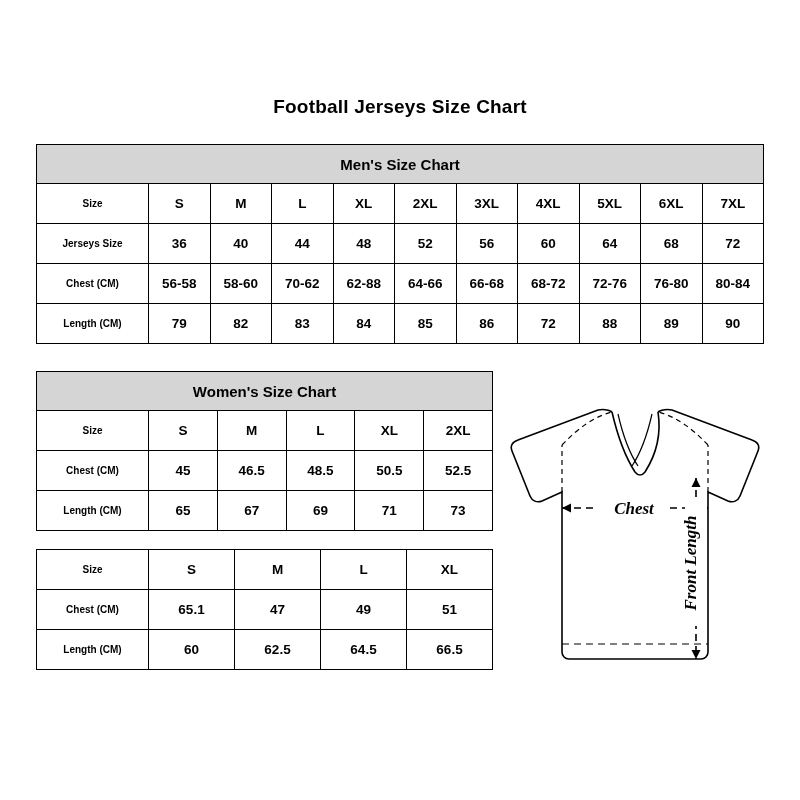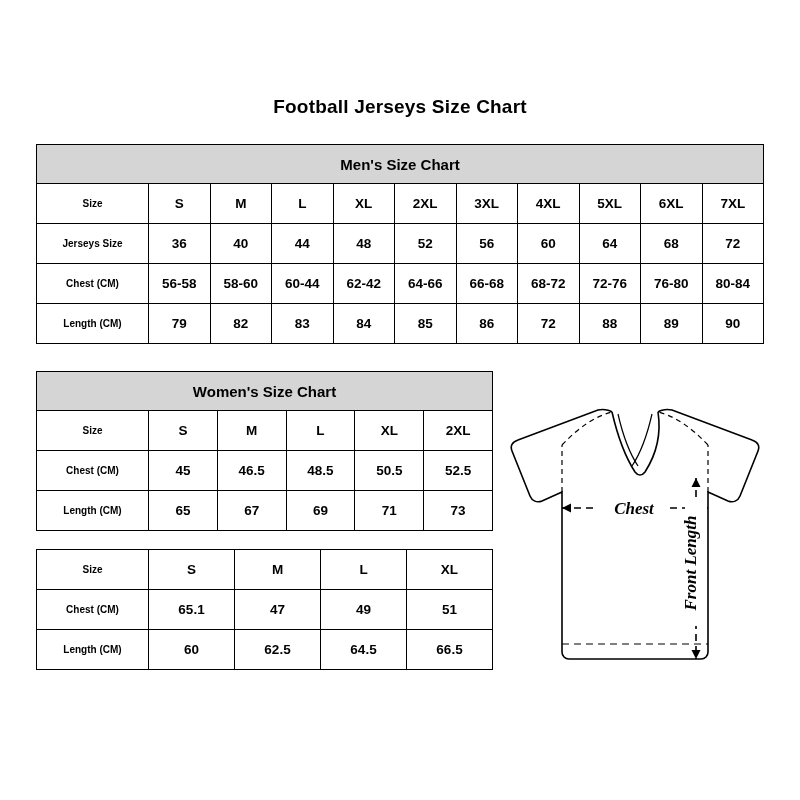--- a/index.html
+++ b/index.html
@@ -152,22 +152,22 @@
           <td>56</td>
           <td>60</td>
           <td>64</td>
           <td>68</td>
           <td>72</td>
         </tr>
         <tr>
           <td class="rowlabel">Chest (CM)</td>
           <td>56-58</td>
           <td>58-60</td>
-          <td>60-44</td>
-          <td>62-42</td>
+          <td>70-62</td>
+          <td>62-88</td>
           <td>64-66</td>
           <td>66-68</td>
           <td>68-72</td>
           <td>72-76</td>
           <td>76-80</td>
           <td>80-84</td>
         </tr>
         <tr>
           <td class="rowlabel">Length (CM)</td>
           <td>79</td>

